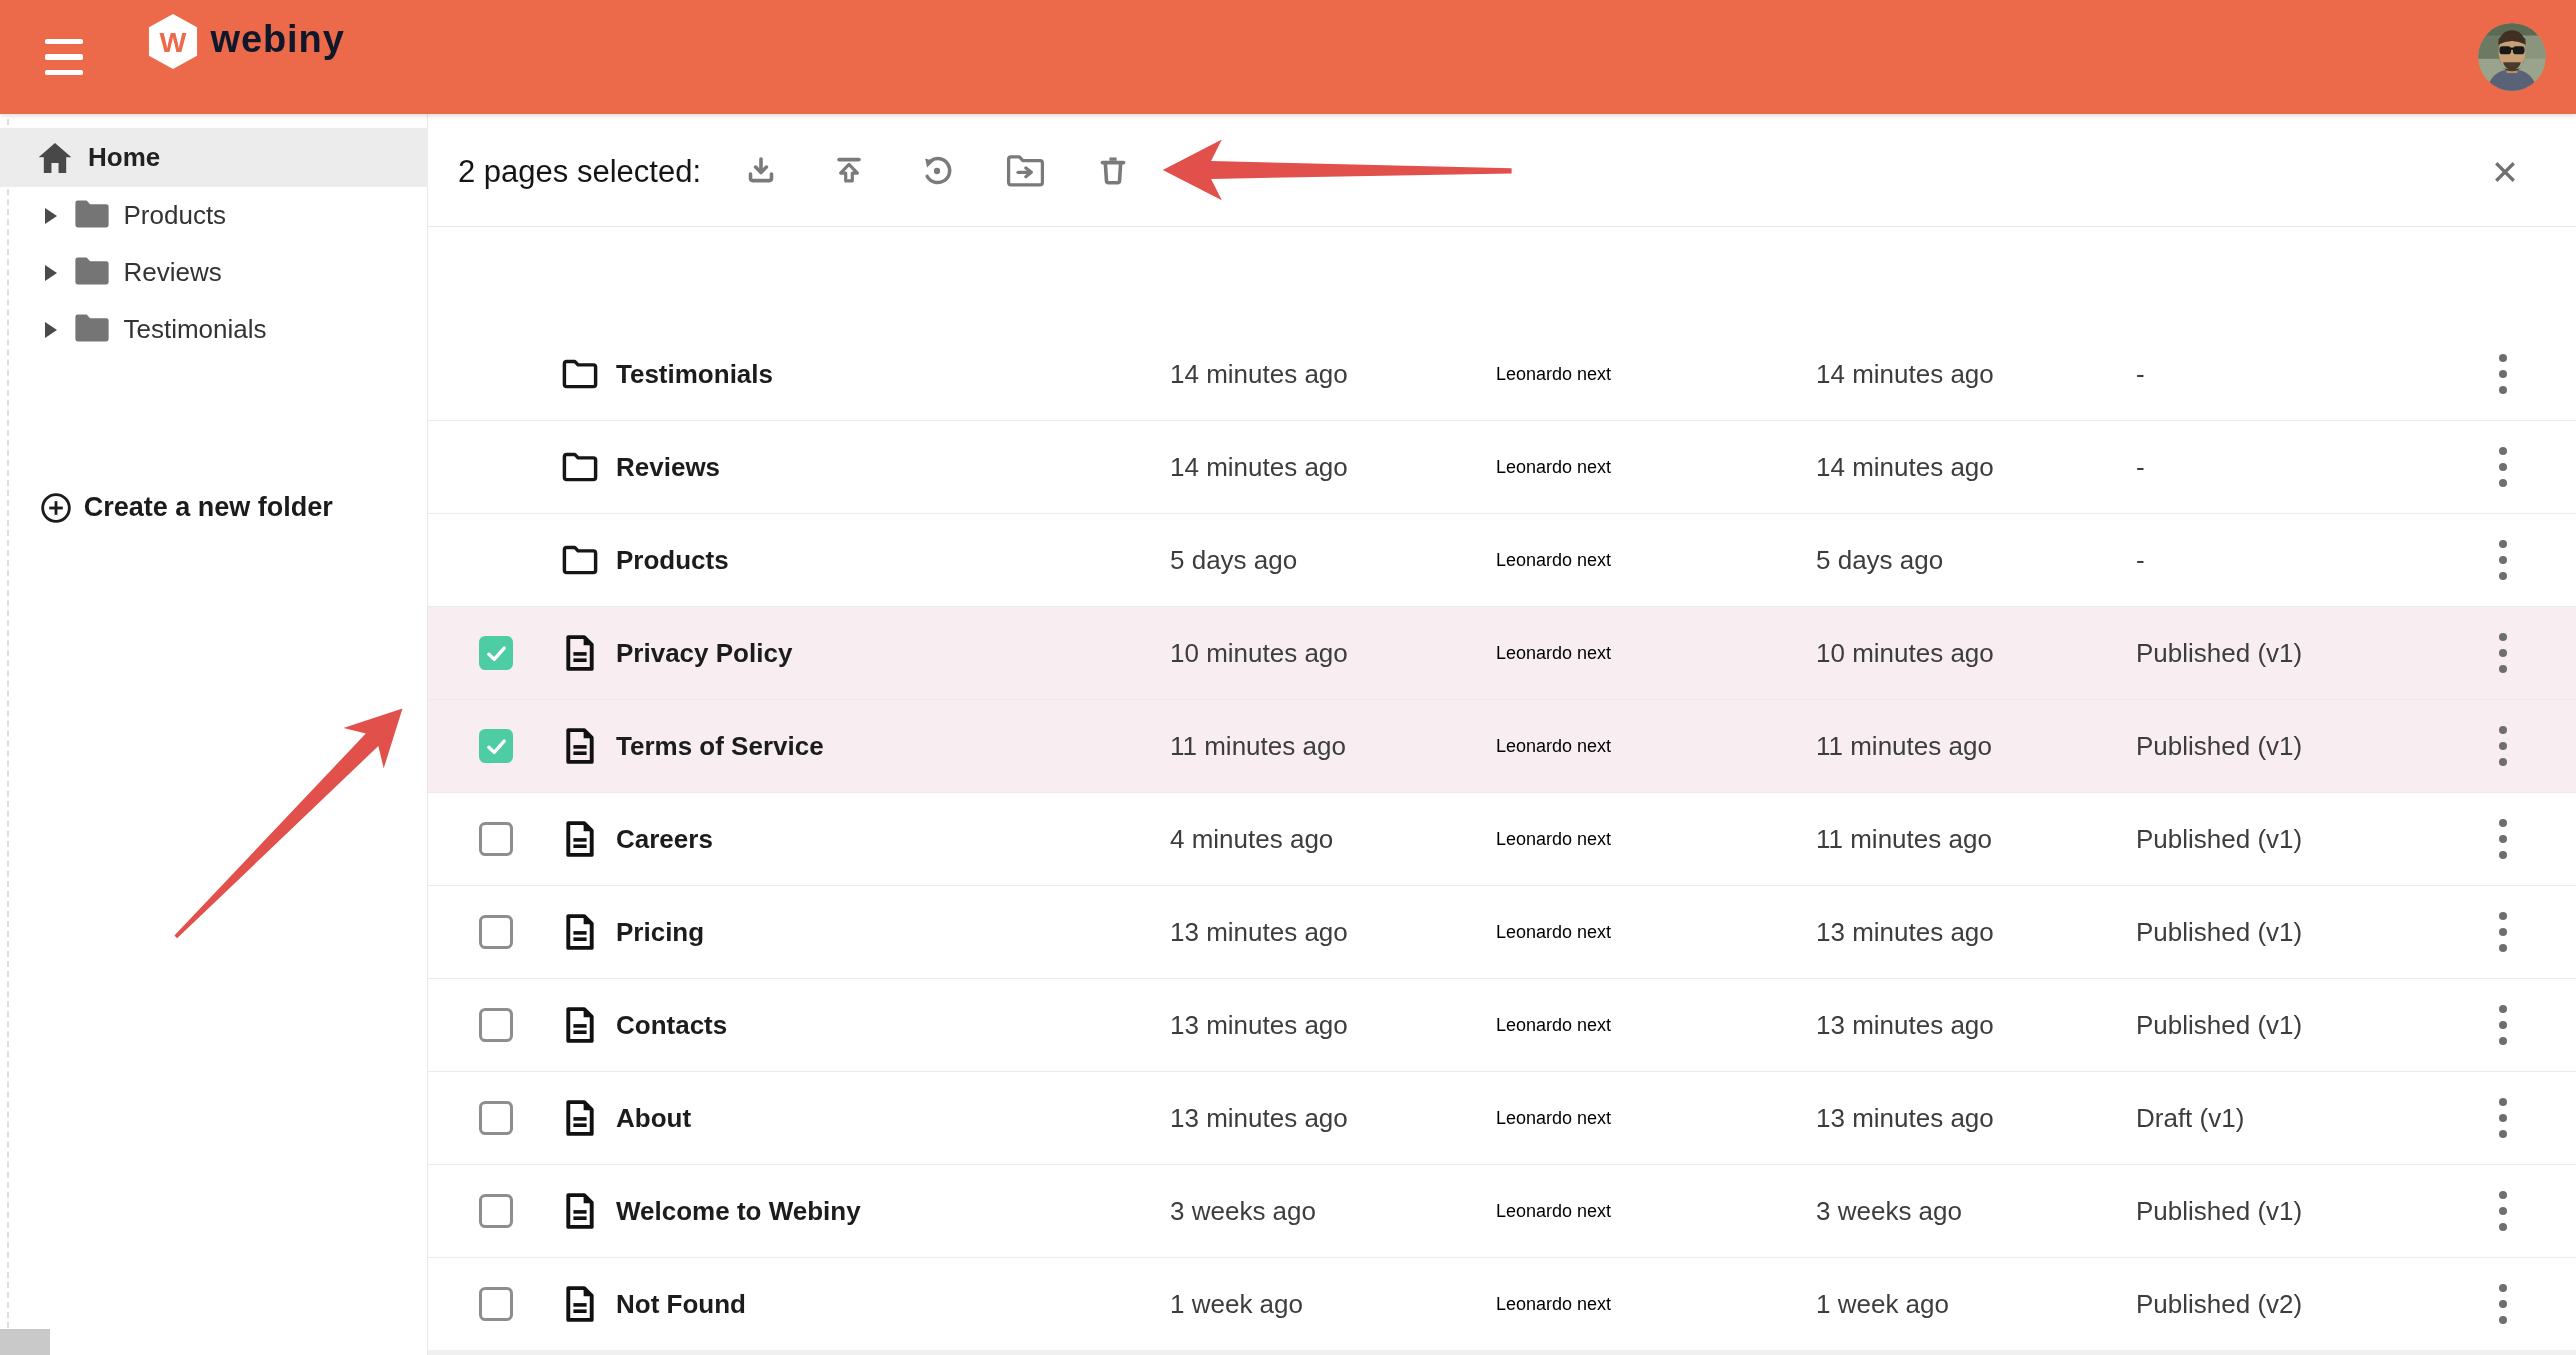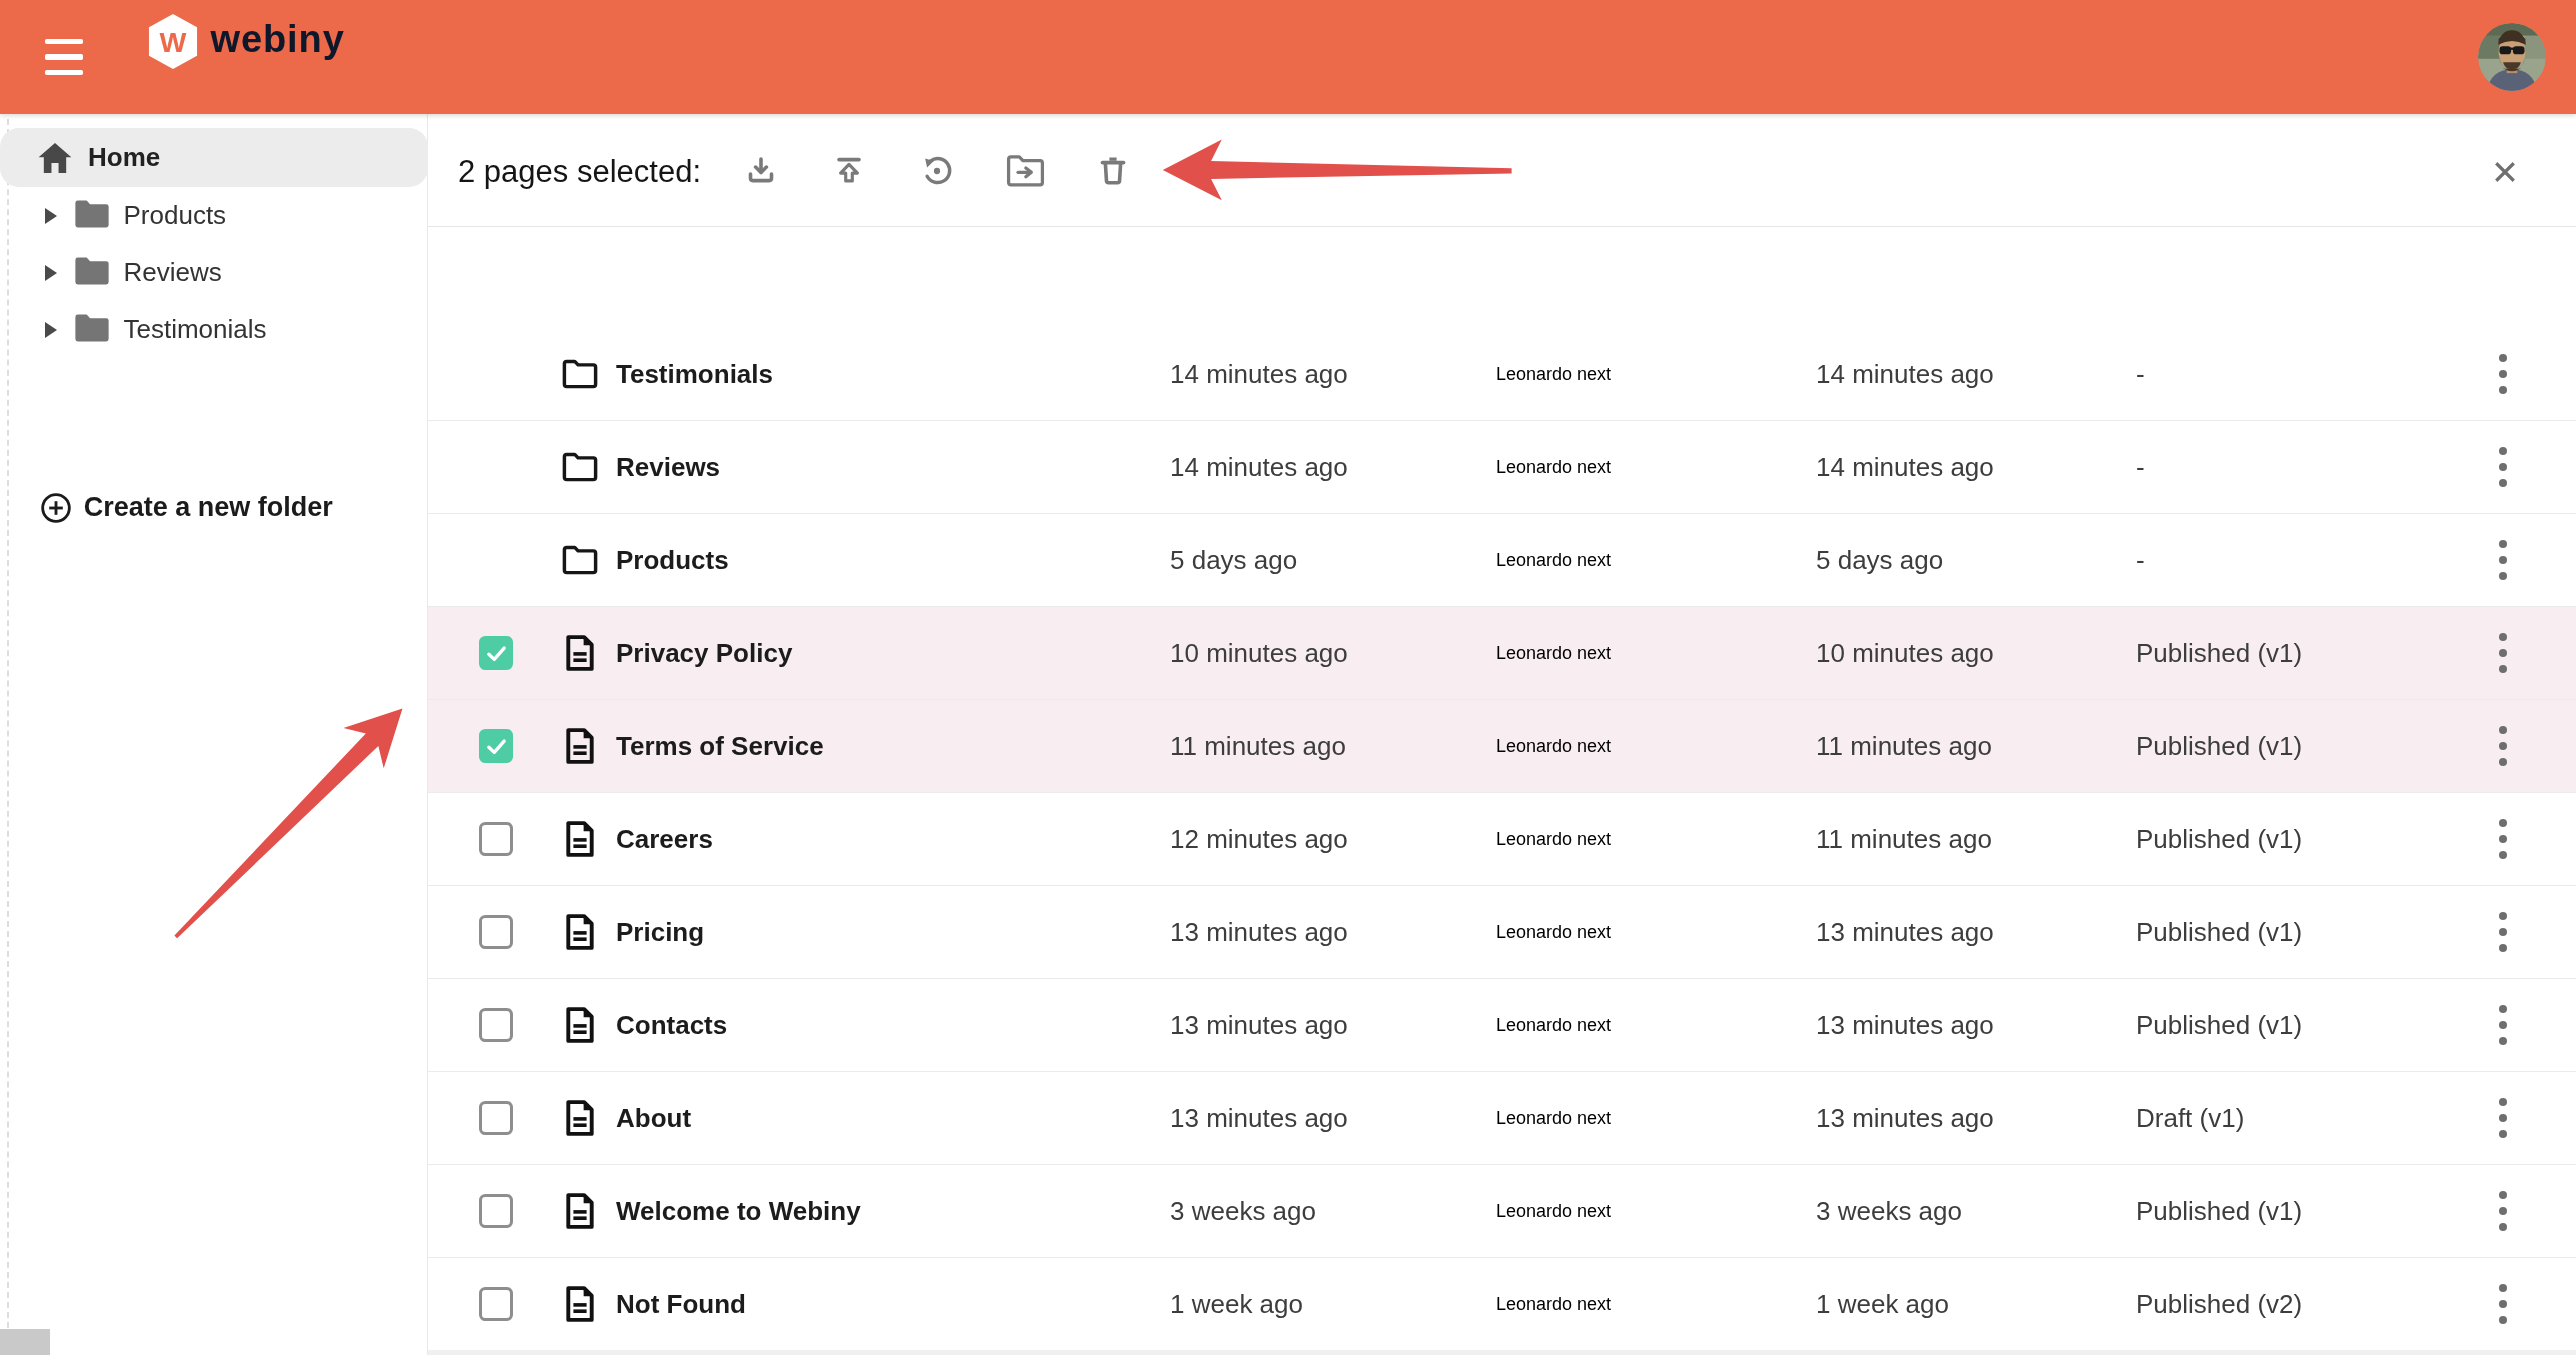--- a/index.html
+++ b/index.html
@@ -19,21 +19,21 @@
     margin-left:12.5px; position:relative; top:-1.8px; }
   .avatar { position:absolute; right:30px; top:23px; width:68px; height:68px;
     border-radius:50%; overflow:hidden; cursor:pointer; }
 
   
   .sidebar { position:absolute; left:0; top:114px; width:428px; height:1241px;
     background:#fff; border-right:1.8px solid #E9E9E9; z-index:5; }
   .sidebar-dash { position:absolute; left:7.2px; top:5.4px; bottom:27px; width:0;
     border-left:2.7px dashed #DEDEDE; }
   .side-home { position:absolute; left:0; top:14.3px; width:428px; height:59px;
-    background:#ECECEC; display:flex; align-items:center; cursor:pointer;border-radius:19px; }
+    background:#ECECEC; display:flex; align-items:center; cursor:pointer; }
   .side-home svg { margin-left:38px; }
   .side-home .lbl { margin-left:16px; font-size:26px; font-weight:700; color:#222; }
   .tree { position:absolute; left:0; top:73px; width:428px; }
   .tree-item { height:57px; display:flex; align-items:center; cursor:pointer; }
   .caret { width:0; height:0; border-left:12.5px solid #4a4a4a;
     border-top:8px solid transparent; border-bottom:8px solid transparent;
     margin-left:45px; }
   .tree-item svg { margin-left:16px; }
   .tree-item .lbl { margin-left:12.5px; font-size:26px; color:#333; }
   .create-folder { position:absolute; left:0; top:365px; width:355px; height:57px;
@@ -345,21 +345,21 @@
      </span>
      <span class="cell cell-icon">
           <svg width="30" height="38" viewBox="0 0 20 24">
      <path d="M2.2 1.4 h10.6 l5 5 v16.2 h-15.6 Z" fill="none" stroke="#111" stroke-width="2.6" stroke-linejoin="round"></path>
      <path d="M12.4 1.4 v5.4 h5.4 Z" fill="#111"></path>
      <line x1="5.6" y1="12.6" x2="14.4" y2="12.6" stroke="#111" stroke-width="2.4"></line>
      <line x1="5.6" y1="16.8" x2="14.4" y2="16.8" stroke="#111" stroke-width="2.4"></line>
           </svg>
         </span>
      <span class="cell cell-name">Careers</span>
-     <span class="cell cell-created">12 minutes ago</span>
+     <span class="cell cell-created">4 minutes ago</span>
      <span class="cell cell-author">Leonardo next</span>
      <span class="cell cell-modified">11 minutes ago</span>
      <span class="cell cell-status">Published (v1)</span>
      <span class="cell cell-menu">
        <span class="kebab">
             <i></i>
             <i></i>
             <i></i>
           </span>
      </span>

